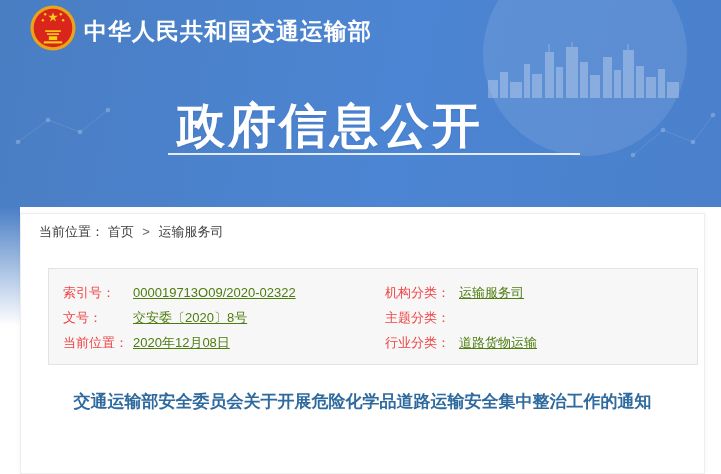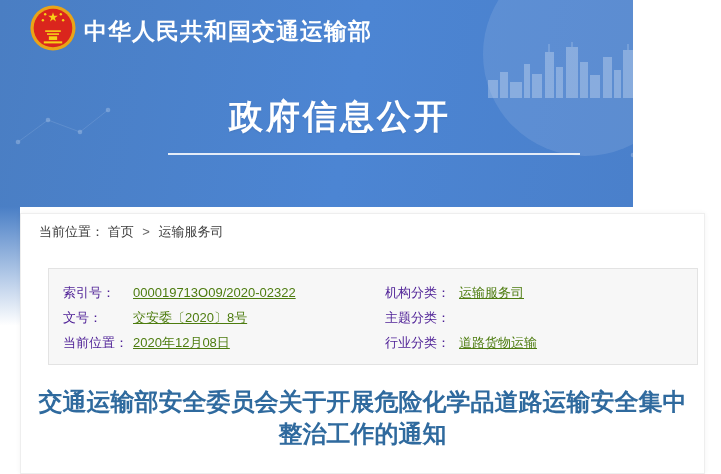--- a/index.html
+++ b/index.html
@@ -9,21 +9,21 @@
     position: relative;
     width: 721px;
     height: 474px;
     overflow: hidden;
     background: #ffffff;
   }
   
   .banner {
     position: absolute;
     left: 0; top: 0;
-    width: 633px; height: 207px;
+    width: 721px; height: 207px;
     background: linear-gradient(100deg, #4a7ec3 0%, #4c85d3 55%, #4a80cb 100%);
     overflow: hidden;
   }
   .banner .glow-circle {
     position: absolute;
     left: 483px; top: -48px;
     width: 204px; height: 204px;
     border-radius: 50%;
     background: rgba(255,255,255,0.10);
   }
@@ -51,26 +51,25 @@
     font-weight: bold;
     color: #ffffff;
     letter-spacing: 1px;
     cursor: pointer;
   }
   .banner-title {
     position: absolute;
     left: 0; top: 94px;
     width: 660px;
     text-align: center;
-    font-size: 34px;
+    font-size: 48px;
     font-weight: bold;
     color: #ffffff;
     letter-spacing: 3px;
     text-shadow: 0 1px 2px rgba(0,0,0,0.08);
-    margin-left: 10px;
   }
   .banner-underline {
     position: absolute;
     left: 168px; top: 153px;
     width: 412px; height: 2px;
     background: rgba(255,255,255,0.85);
   }
   
   .left-fade {
     position: absolute;
@@ -100,30 +99,30 @@
   }
   .breadcrumb .sep { margin: 0 5px; color: #666; }
   .meta-box {
     margin: 27px 0 0 27px;
     width: 650px;
     background: #f7f7f7;
     border: 1px solid #e3e3e3;
     padding: 11px 0 9px 14px;
   }
   .meta-row { display: flex; line-height: 25px; font-size: 13px; }
-  .meta-row .lbl { width: 70px; color: #4c1d95; flex: none; }
+  .meta-row .lbl { width: 70px; color: #ef4444; flex: none; }
   .meta-row .val { color: #4d7c0f; text-decoration: underline; }
   .meta-row .val.v1 { width: 252px; flex: none; }
   .meta-row .lbl.l2 { width: 74px; }
   .meta-row .val.v2 { flex: 1; }
   .doc-title {
     margin: 21px auto 0;
     max-width: 652px;
     text-align: center;
-    font-size: 24px;
+    font-size: 17px;
     font-weight: bold;
     line-height: 32px;
     color: #2f6a9e;
   }
 </style>
 </head>
 <body>
 
 <div class="page">
 

